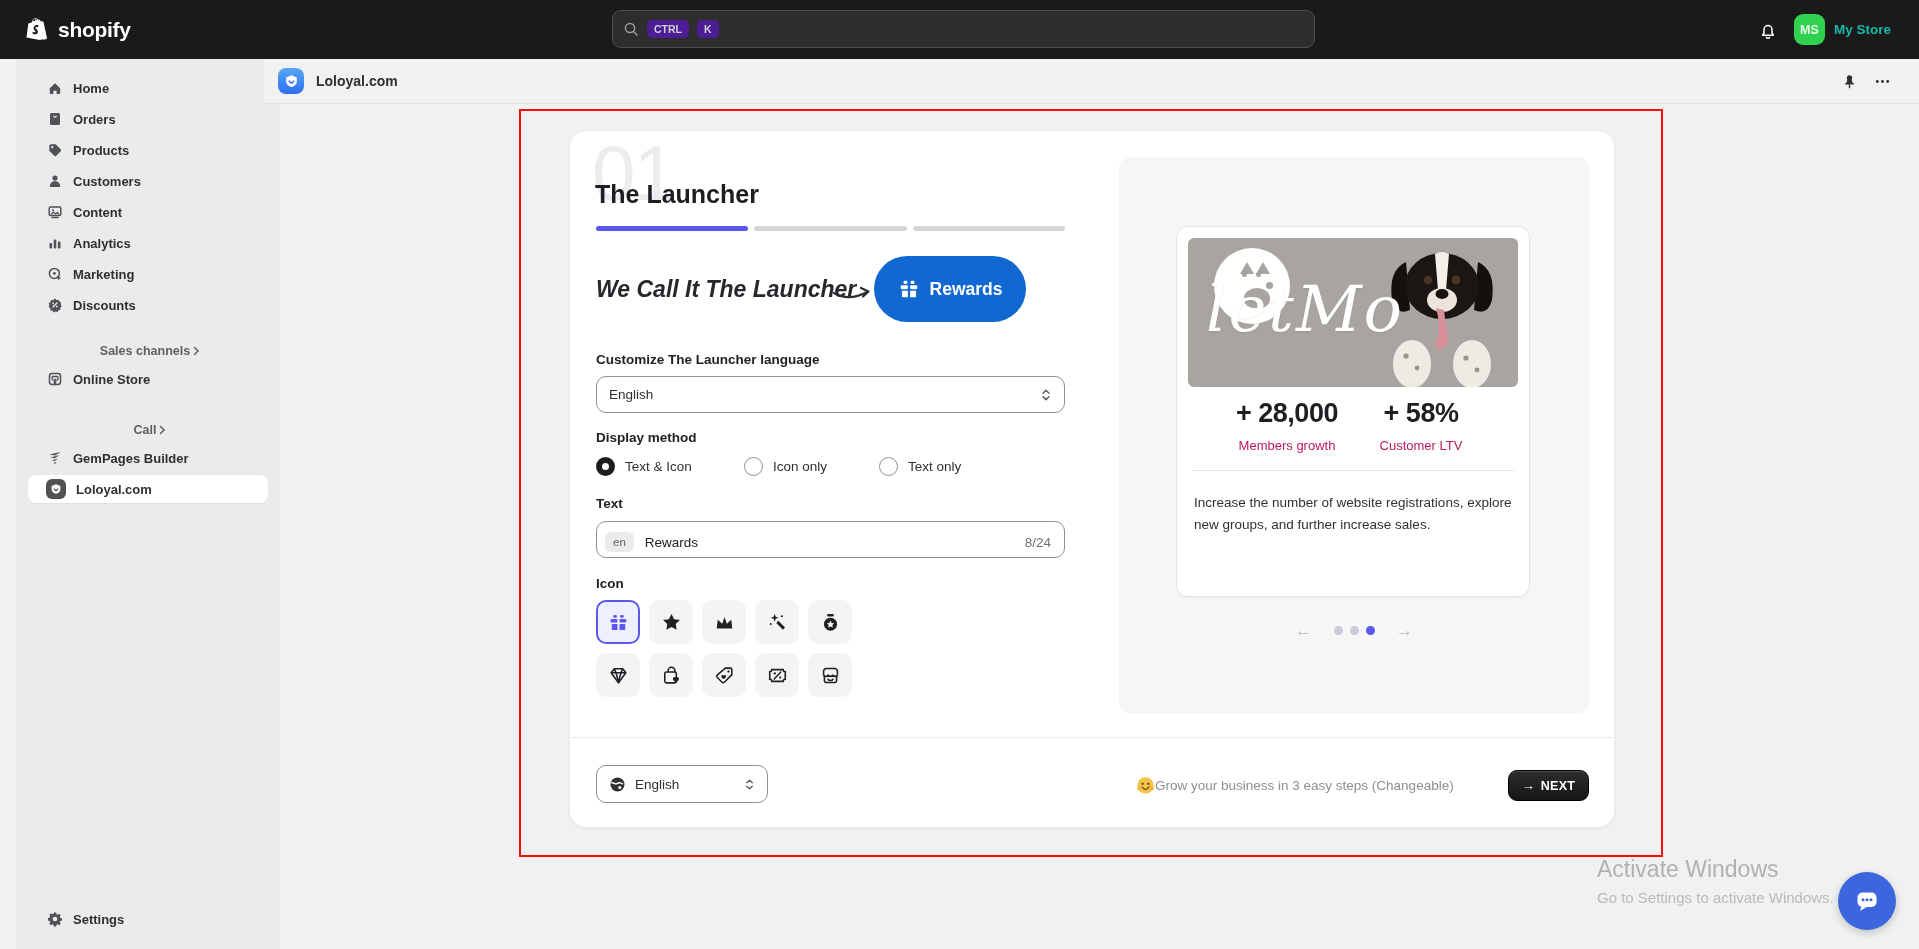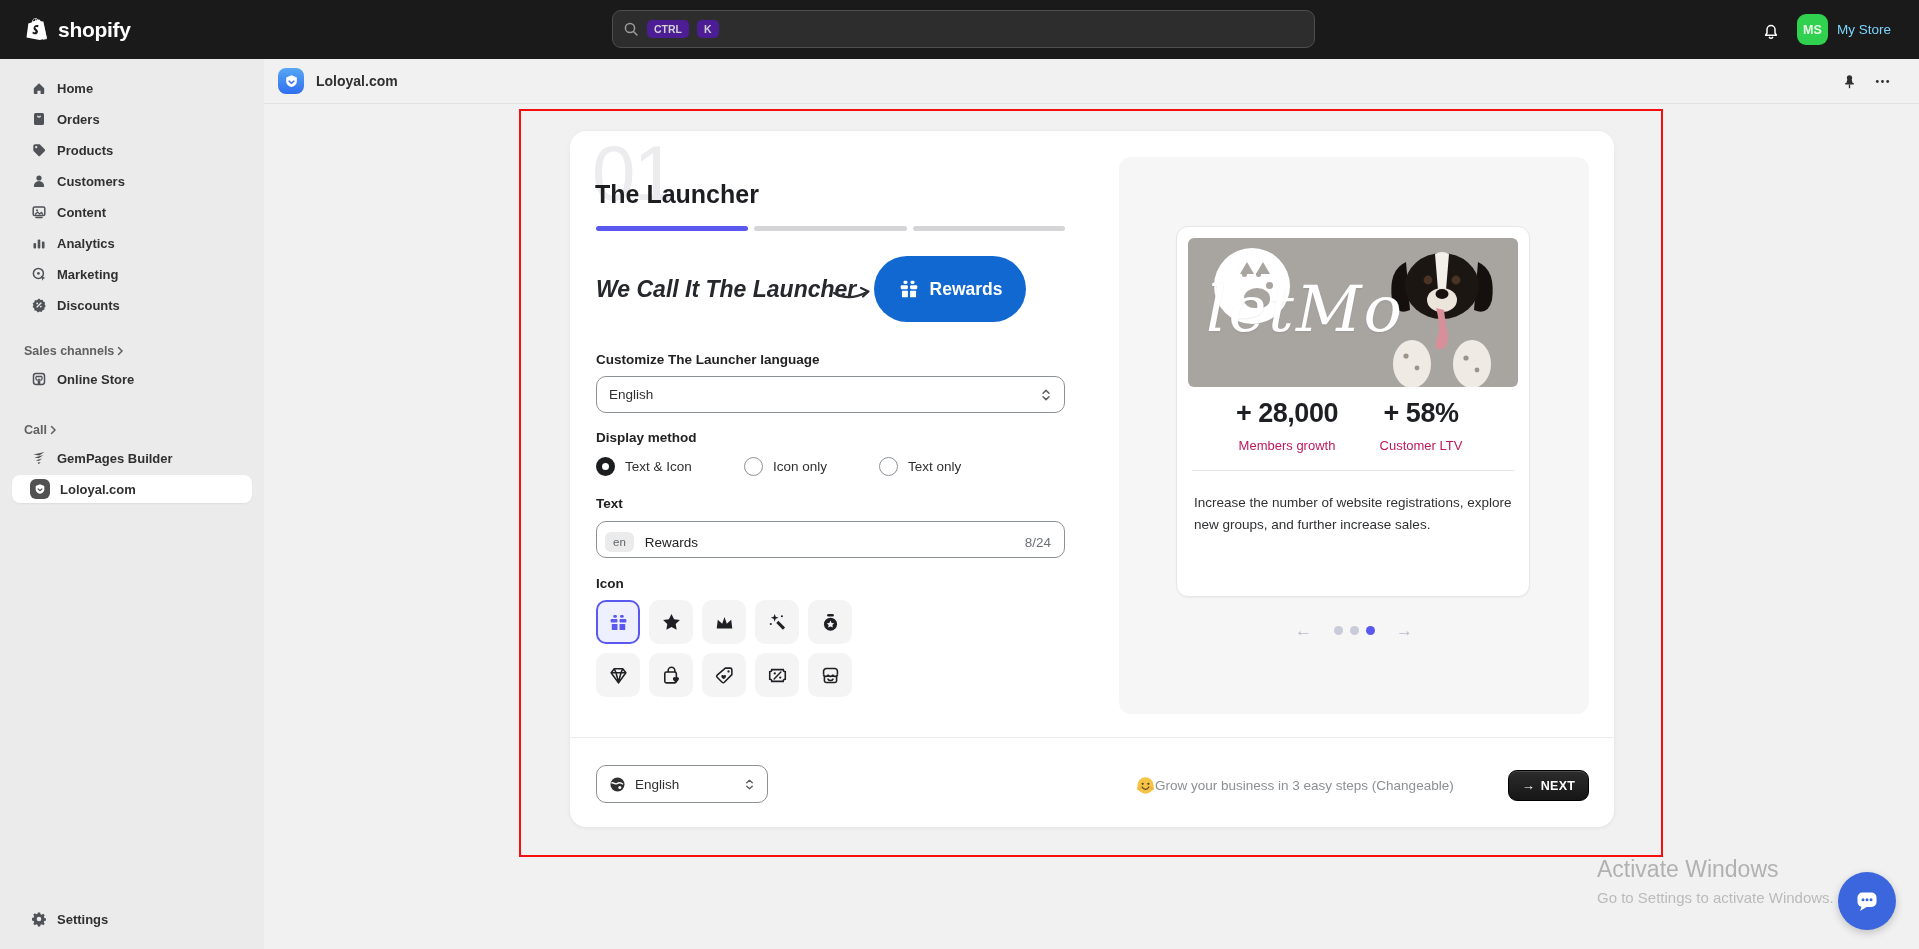--- a/index.html
+++ b/index.html
@@ -14,30 +14,30 @@
   
   .topbar{position:absolute;left:0;top:0;width:1919px;height:59px;background:var(--topbar);display:flex;align-items:center;}
   .brand{display:flex;align-items:center;gap:7px;margin-left:26px;}
   .brand-word{color:#fff;font-size:21px;font-weight:700;letter-spacing:-.3px;}
   .search{position:absolute;left:612px;top:10px;width:703px;height:38px;background:#2d2d2d;border:1px solid #4e4e4e;border-radius:9px;display:flex;align-items:center;padding:0 10px;gap:8px;}
   .search input{flex:1;background:transparent;border:none;outline:none;color:#e3e3e3;font-size:13.5px;font-family:inherit;}
   .search input::placeholder{color:#9b9b9b;}
   .kbd{background:#4c1d95;color:#d2d2d2;font-size:10.5px;font-weight:600;border-radius:5px;padding:4px 7px;line-height:1;}
   .top-right{position:absolute;right:0;top:0;height:59px;display:flex;align-items:center;gap:16px;padding-right:28px;}
   .avatar{width:31px;height:31px;border-radius:9px;background:var(--green);display:flex;align-items:center;justify-content:center;color:#eafbe9;font-size:12.5px;font-weight:700;}
-  .store-name{color:#7dd3fc;font-size:13.5px;font-weight:400;}
-
-  
-  .sidebar{position:absolute;left:0;top:59px;width:264px;height:890px;background:var(--sidebar);padding-top:15px;}
+  .store-name{color:#14b8a6;font-size:13.5px;font-weight:700;}
+
+  
+  .sidebar{position:absolute;left:16px;top:59px;width:264px;height:890px;background:var(--sidebar);padding-top:15px;}
   .nav-item{height:28px;margin:0 12px 3px 12px;border-radius:8px;display:flex;align-items:center;padding-left:18px;gap:10px;cursor:pointer;}
   .nav-item .lbl{font-size:13px;font-weight:600;color:#303030;}
   .nav-item.active{background:#fff;box-shadow:0 1px 2px rgba(0,0,0,.06);}
   .nav-icon{width:17px;height:17px;display:flex;align-items:center;justify-content:center;color:#4f5257;}
   .nav-icon svg{width:16px;height:16px;}
-  .section-hd{height:24px;margin:0 12px 2px 12px;display:flex;align-items:center;justify-content:flex-start;padding:0 6px 0 12px;}
+  .section-hd{height:24px;margin:0 12px 2px 12px;display:flex;align-items:center;justify-content:center;padding:0 6px 0 12px;}
   .section-hd .lbl{font-size:12.5px;font-weight:700;color:#616161;}
   .chev{color:#616161;}
   .chev svg{width:12px;height:12px;}
   .gap17{height:17px;} .gap22{height:22px;}
   .settings-item{position:absolute;left:0;bottom:13px;width:264px;}
   .applogo-sm{width:20px;height:20px;border-radius:6px;background:#515151;display:flex;align-items:center;justify-content:center;}
   .applogo-sm svg{width:12px;height:12px;}
 
   
   .content-hd{position:absolute;left:264px;top:59px;width:1655px;height:45px;background:var(--content);border-bottom:1px solid #e1e1e1;display:flex;align-items:center;padding:0 28px 0 14px;}

